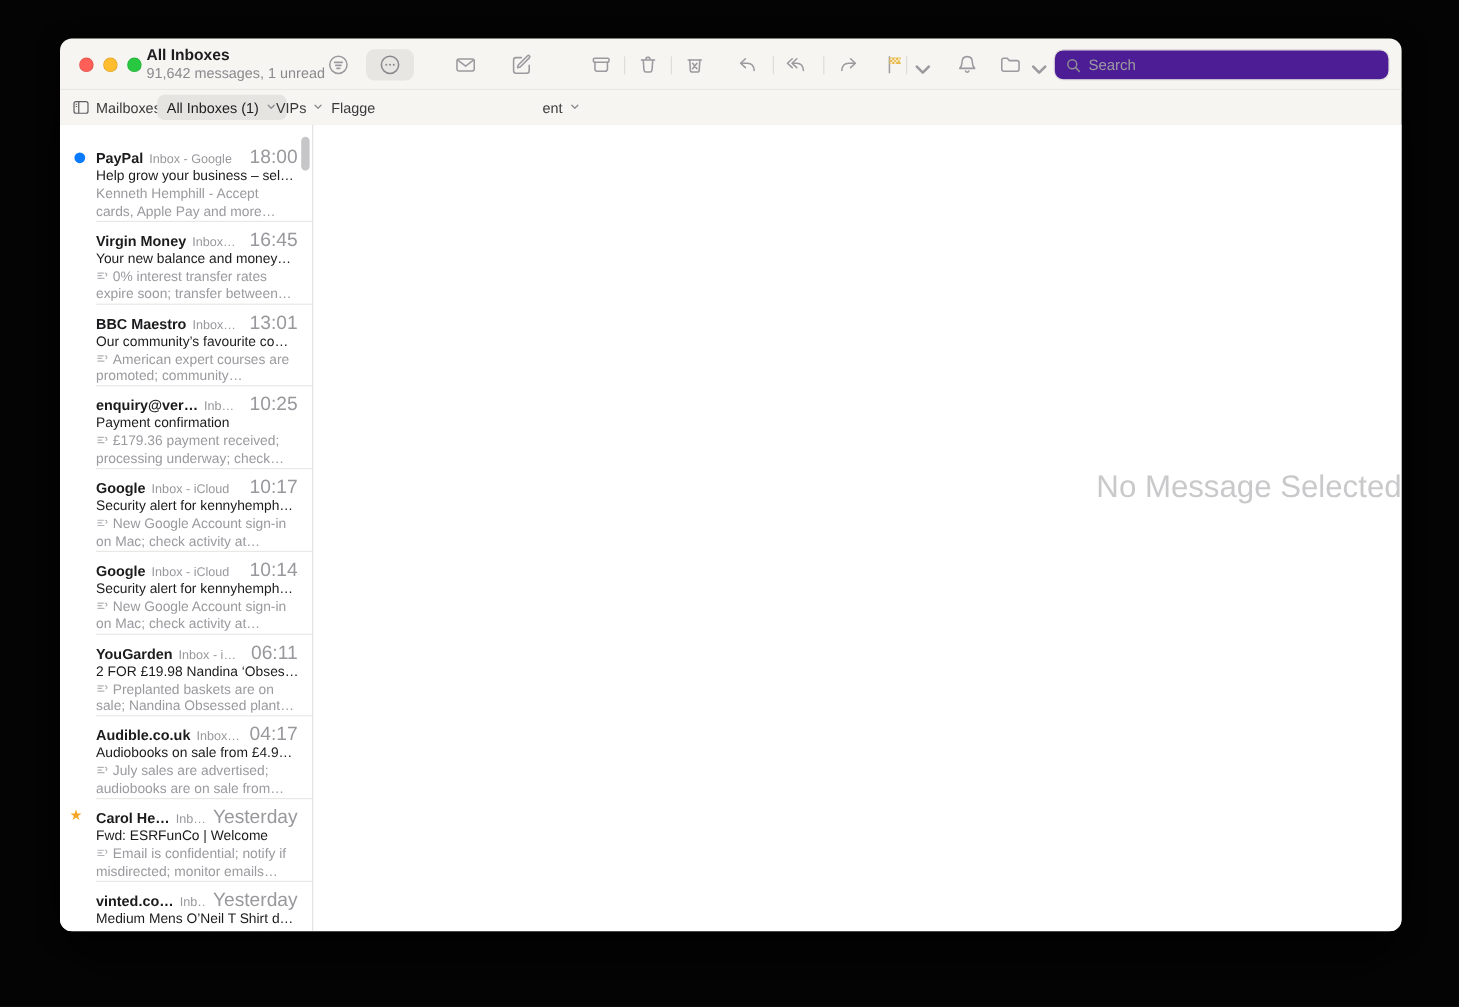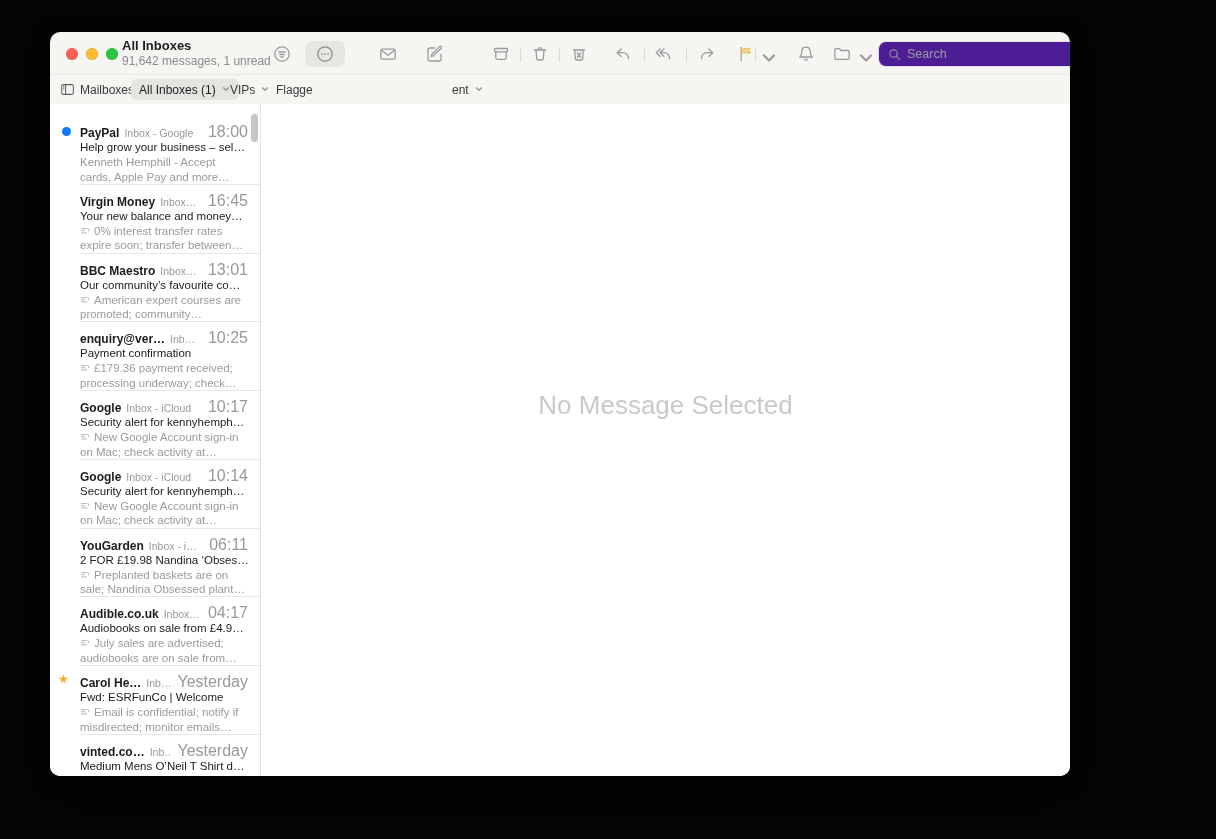--- a/index.html
+++ b/index.html
@@ -1,17 +1,17 @@
 <!DOCTYPE html>
 <html><head>
 <meta charset="utf-8">
 <style>
   html,body{margin:0;padding:0;background:#050505;width:1216px;height:839px;overflow:hidden;
     font-family:"Liberation Sans","DejaVu Sans",sans-serif;-webkit-font-smoothing:antialiased;}
-  .window{position:absolute;left:50px;top:32px;width:1020px;height:744px;background:#f6f5f2;
+  .window{position:absolute;left:50px;top:32px;width:1118px;height:744px;background:#f6f5f2;
     border-radius:10px;box-shadow:0 25px 70px rgba(0,0,0,.65),0 4px 18px rgba(0,0,0,.5);overflow:hidden;}
   
   .titlebar{position:absolute;left:0;top:0;right:0;height:42px;}
   .tl{position:absolute;top:16px;width:12px;height:12px;border-radius:50%;box-shadow:inset 0 0 0 .5px rgba(0,0,0,.15);}
   .tl.red{left:16px;background:#ff5f57;}
   .tl.yellow{left:36px;background:#febc2e;}
   .tl.green{left:56px;background:#28c840;}
   .title-block{position:absolute;left:72px;top:7px;line-height:14px;}
   .win-title{font-size:13px;font-weight:700;color:#1d1d1f;}
   .win-subtitle{font-size:12px;color:#8a8a8e;margin-top:1px;}
@@ -42,21 +42,21 @@
   .ind-star{position:absolute;left:8px;top:6px;font-size:12px;color:#f5a623;}
   .l1{display:flex;align-items:baseline;gap:5px;height:16px;}
   .sender{font-weight:700;font-size:12px;color:#1b1b1d;white-space:nowrap;}
   .mbox{font-size:10.5px;color:#98989d;white-space:nowrap;overflow:hidden;flex:0 1 auto;}
   .time{font-size:16px;color:#98989d;margin-left:auto;white-space:nowrap;}
   .subj{font-size:11.5px;color:#1b1b1d;height:16px;line-height:16px;white-space:nowrap;overflow:hidden;}
   .prev{font-size:11.5px;color:#9a9a9f;line-height:14.6px;max-height:30px;overflow:hidden;
     display:-webkit-box;-webkit-box-orient:vertical;-webkit-line-clamp:2;}
   .sumico{display:inline-block;vertical-align:-1px;margin-right:3px;color:#b3b3b7;}
   .scroll-thumb{position:absolute;right:2px;top:10px;width:7px;height:28px;border-radius:4px;background:#c6c6c8;}
-  .viewer{flex:1;background:#fff;display:flex;align-items:center;justify-content:center;padding-bottom:70px;}
+  .viewer{flex:1;background:#fff;display:flex;align-items:center;justify-content:flex-end;padding-bottom:70px;}
   .empty{font-size:26px;color:#c9c9cb;}
   
   .menu{position:absolute;left:253px;top:40px;width:150px;box-sizing:border-box;background:rgba(242,241,239,.98);
     border:1px solid rgba(0,0,0,.14);border-radius:6px;box-shadow:0 10px 24px rgba(0,0,0,.25);
     padding:4px 0;z-index:20;font-size:12.5px;color:#141416;}
   .mi{height:18px;line-height:18px;padding:0 10px;white-space:nowrap;}
   .mi.selected{background:#3478f6;color:#fff;margin:0 5px;padding:0 5px;border-radius:4px;}
 </style>
 </head>
 <body>

